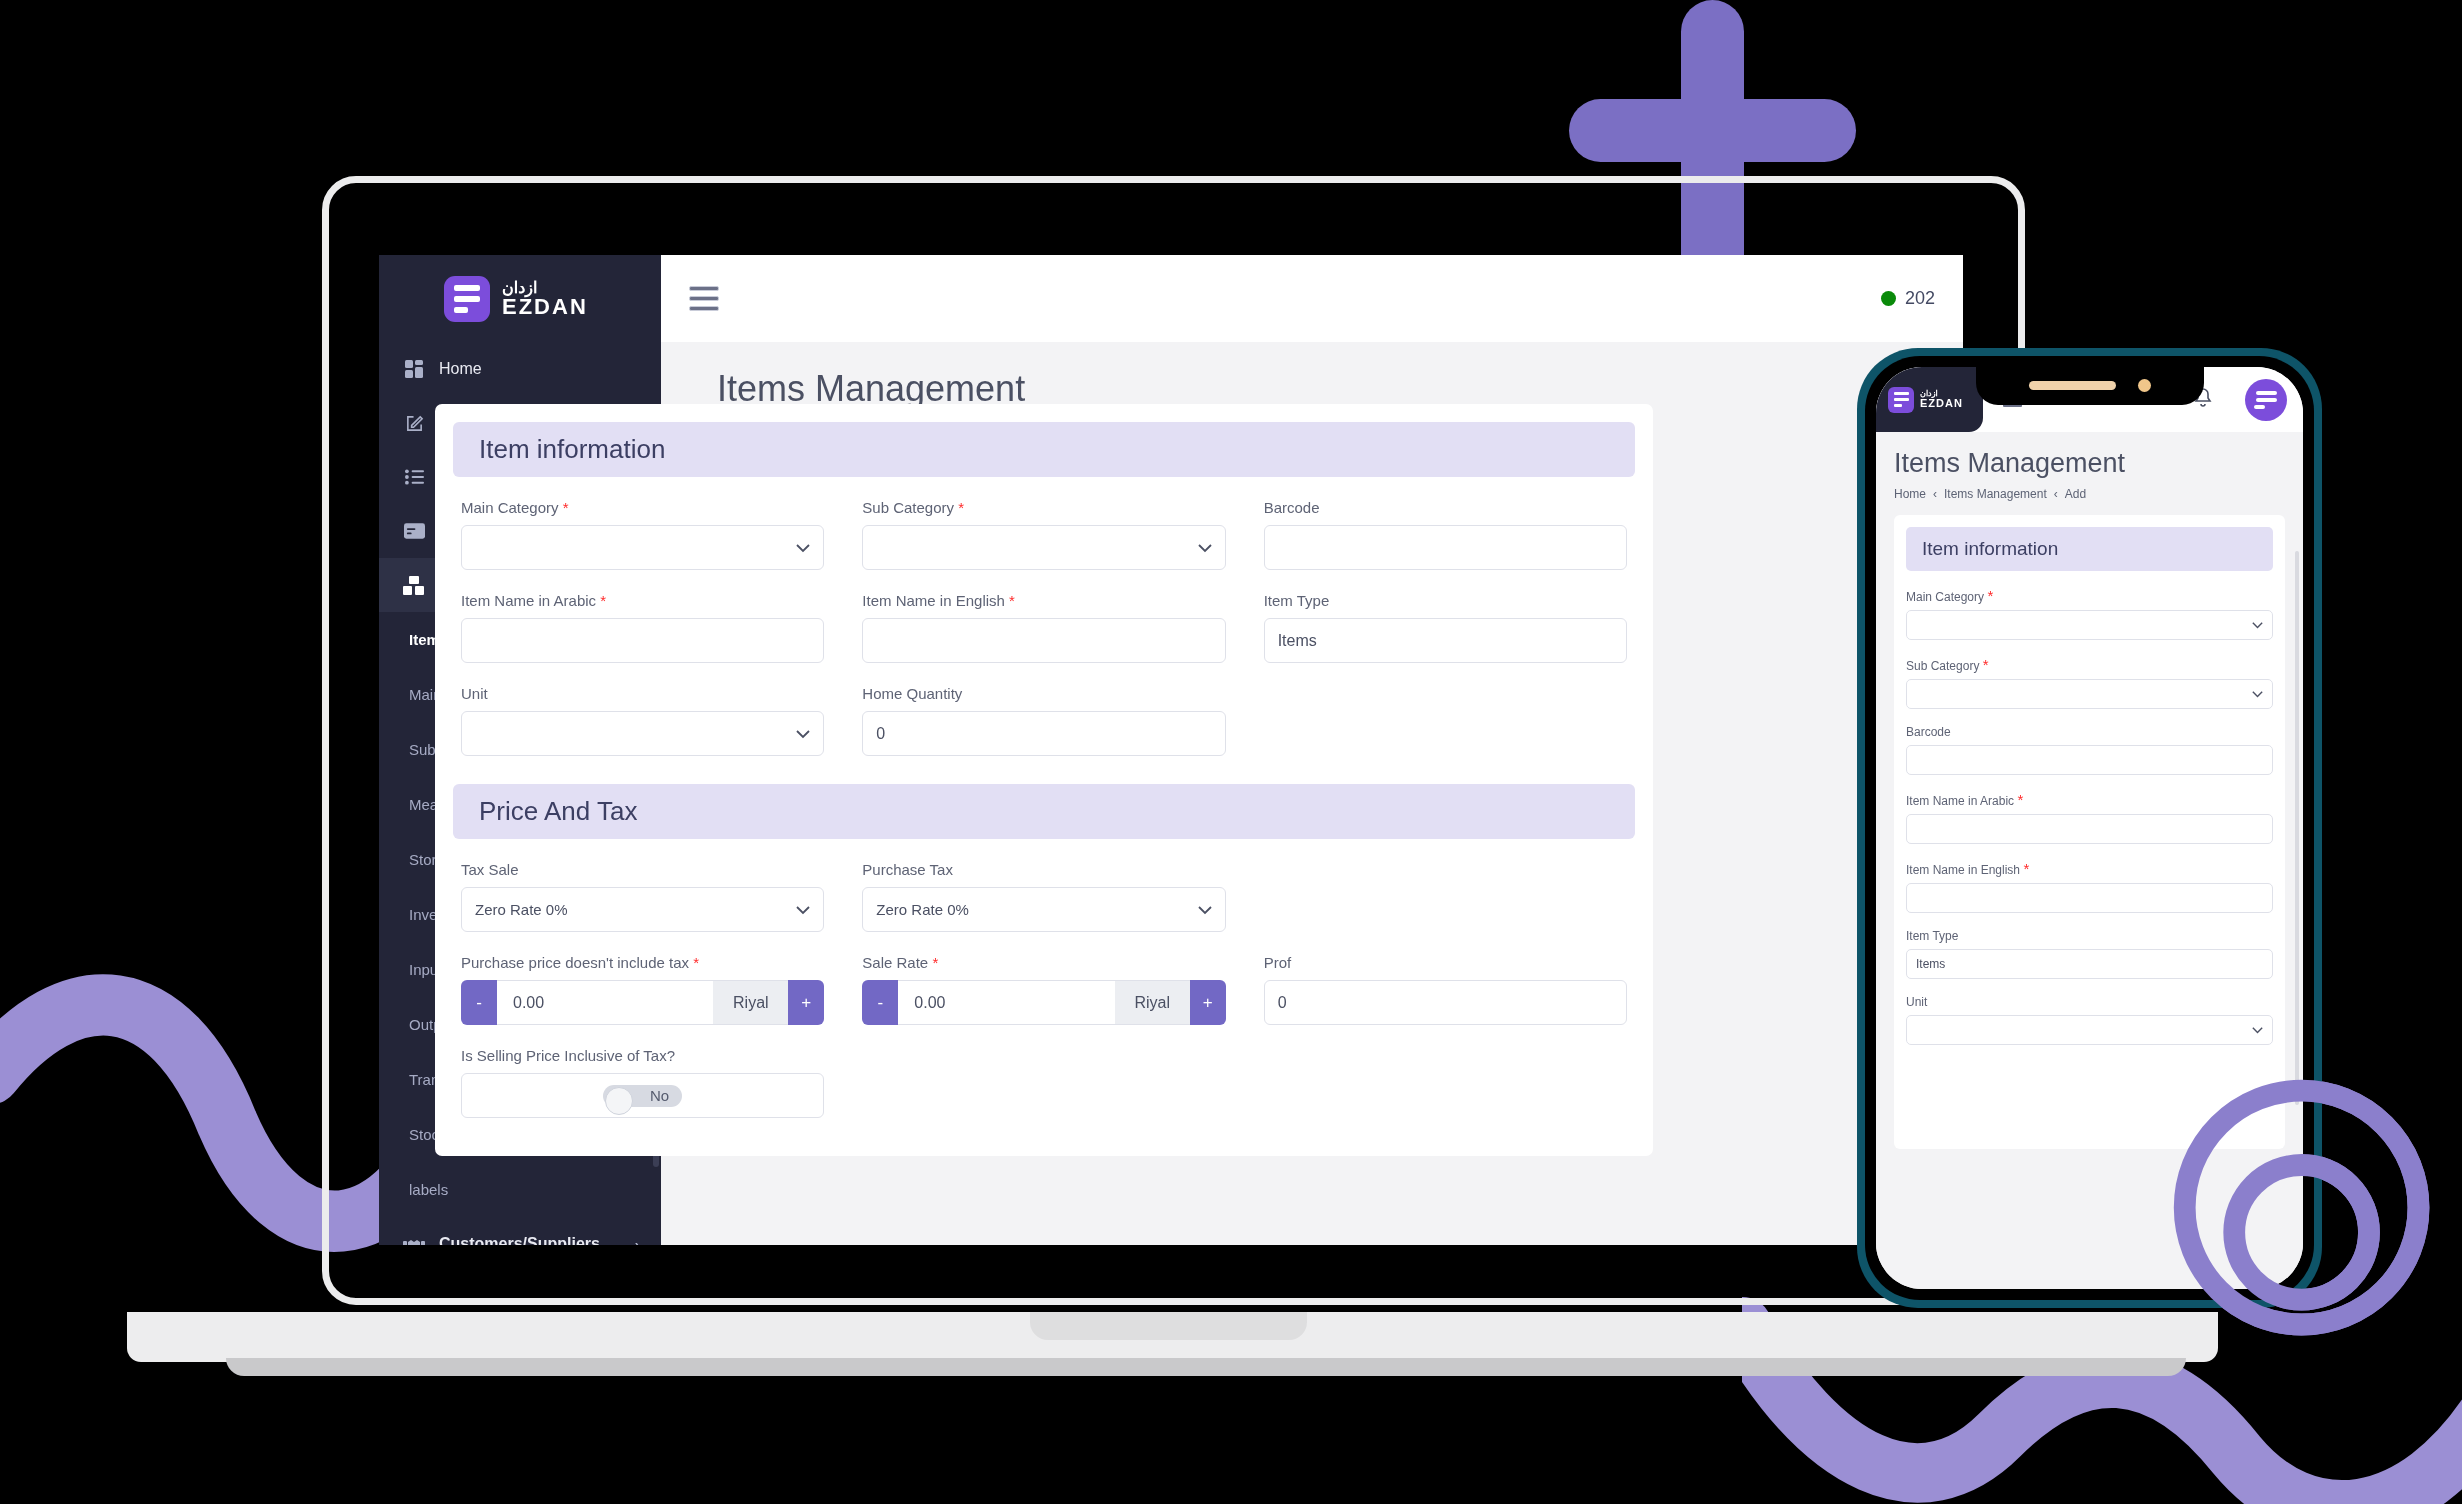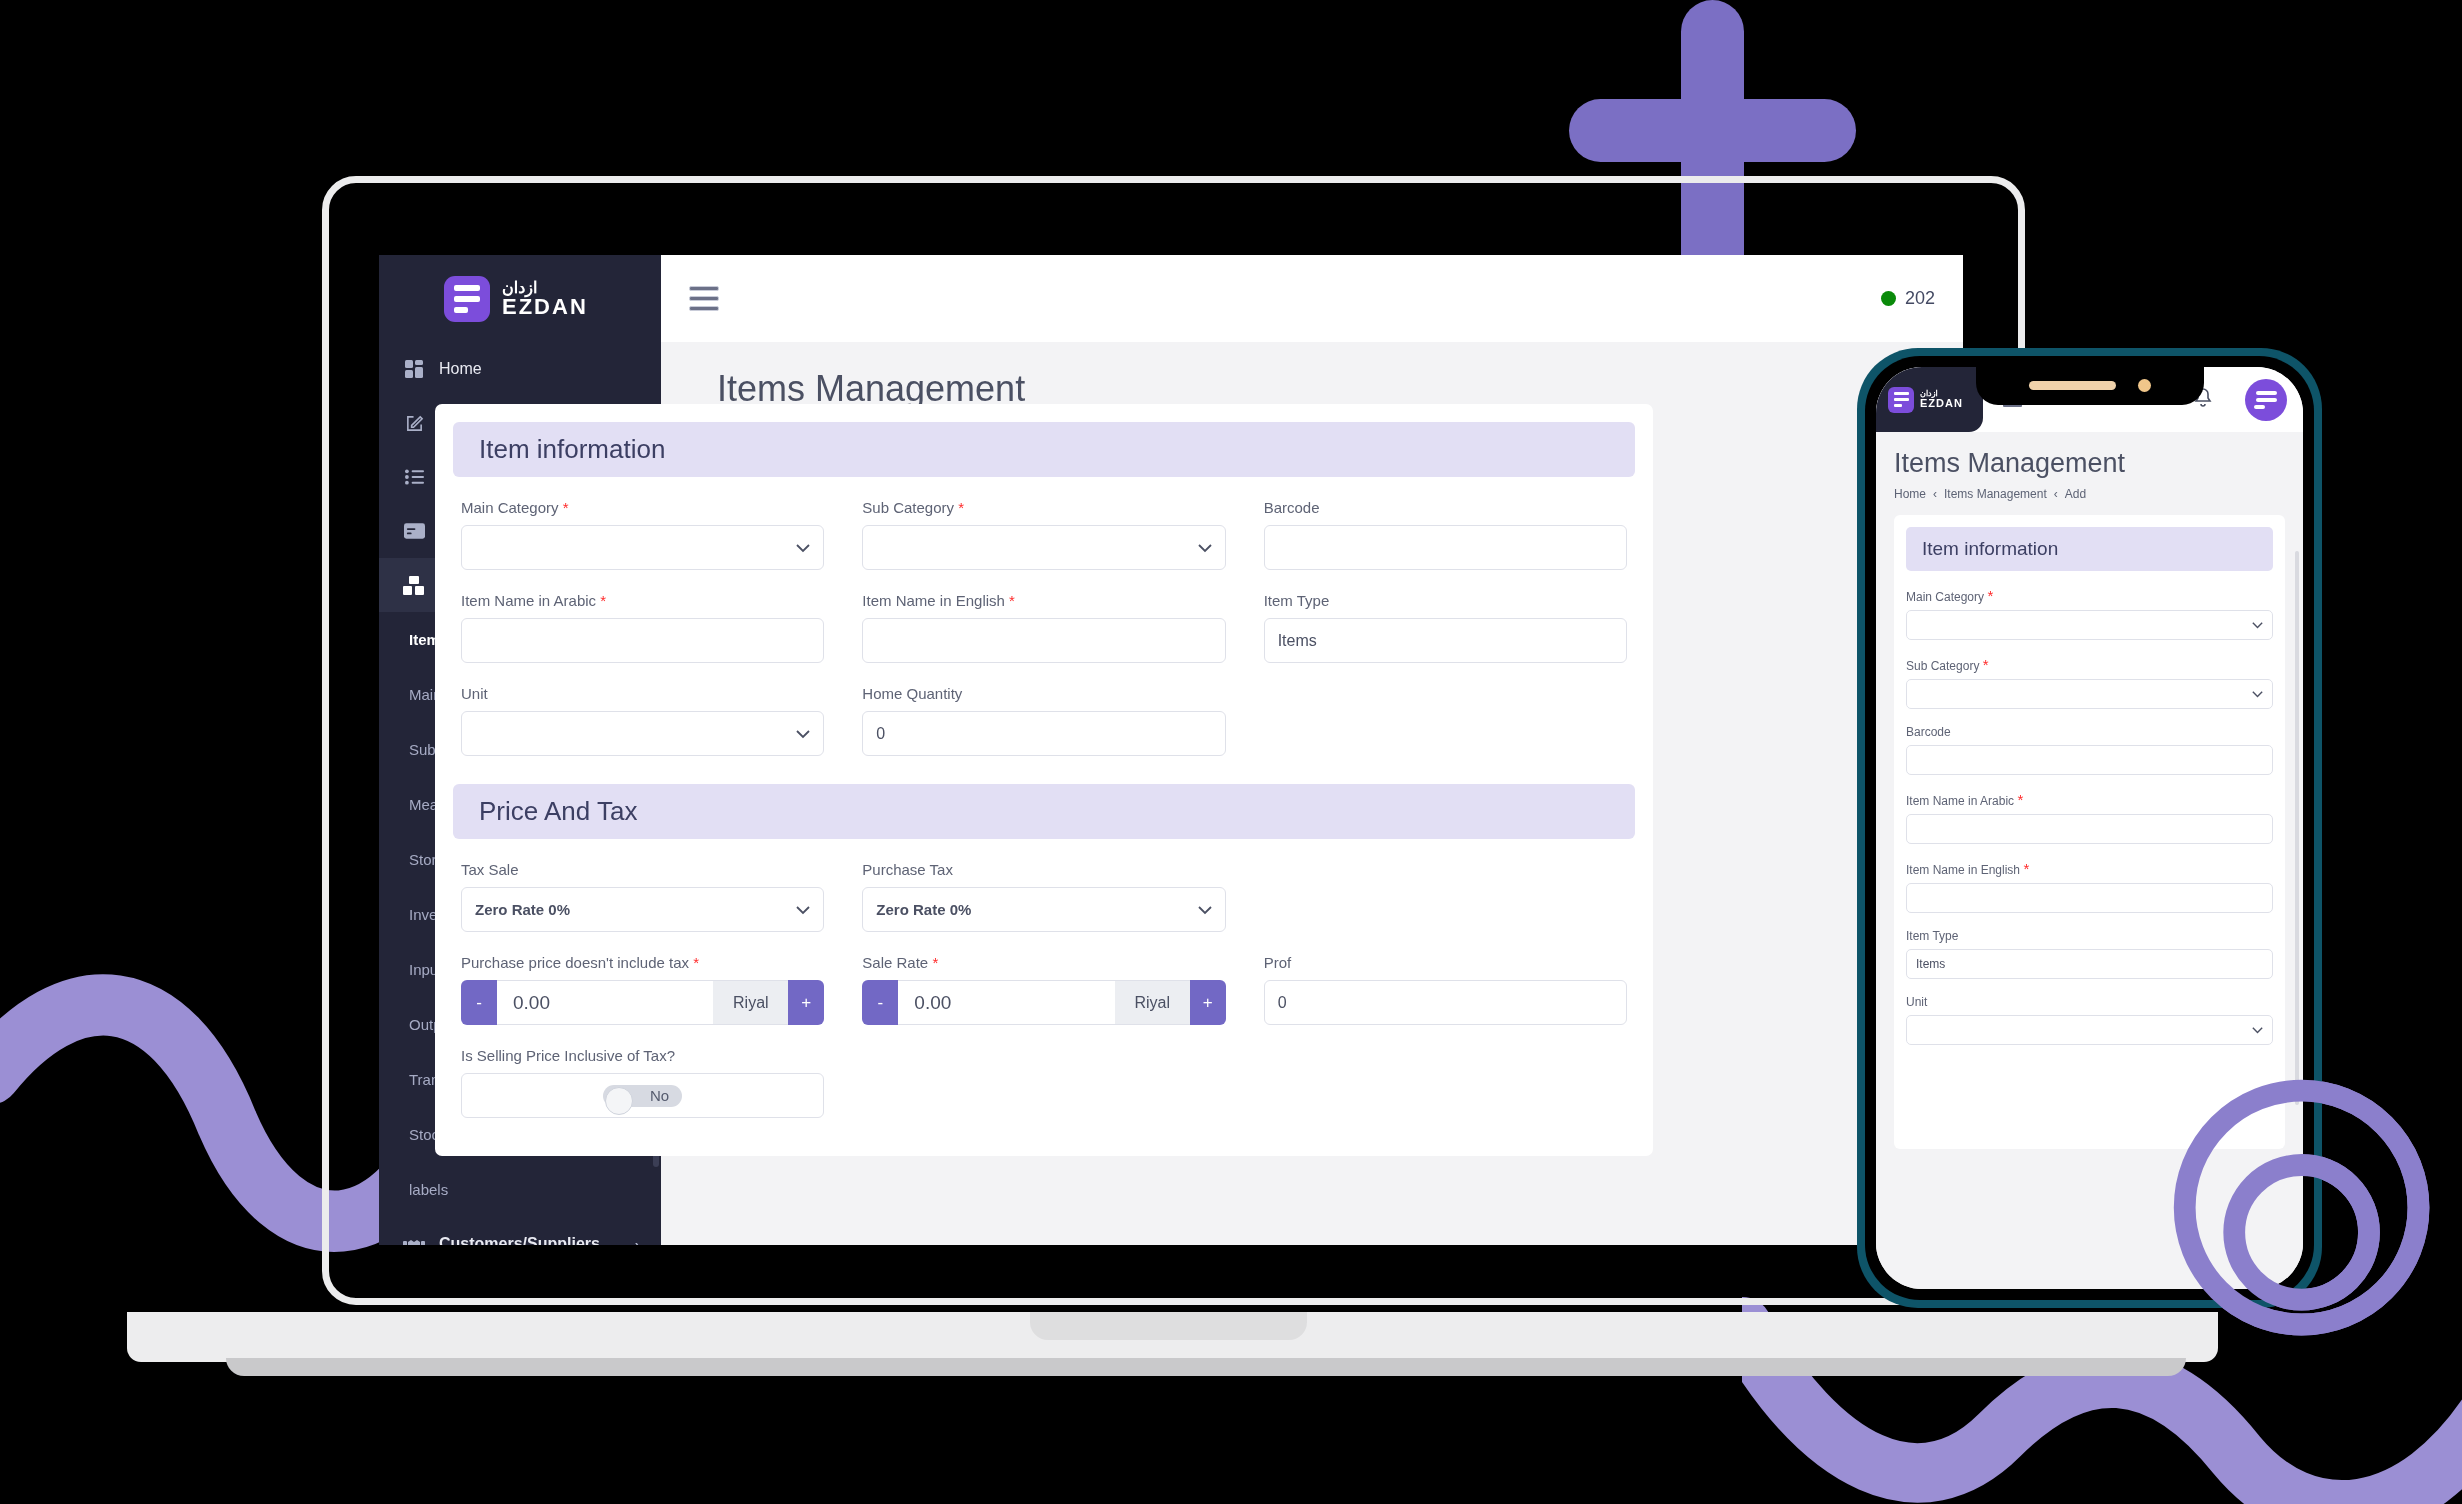--- a/index.html
+++ b/index.html
@@ -82,27 +82,27 @@
       font-size:26px; color:#3c3f63; }
   .grid3 { display:grid; grid-template-columns:1fr 1fr 1fr; gap:0 38px;
       padding:22px 26px 6px 26px; }
   .fld { margin-bottom:22px; }
   .fld label { display:block; font-size:15px; color:#5e6375; margin-bottom:9px; }
   .req { color:#ff2b2b; font-size:15px; }
   .inp, .sel { width:100%; height:45px; border:1px solid #dfe1e9; border-radius:6px;
       background:#fff; font-size:16px; color:#4b5063; padding:0 13px;
       display:flex; align-items:center; }
   .sel { justify-content:space-between; }
-  .sel .cv { color:#7b8096; font-size:15px;font-weight:bold; }
+  .sel .cv { color:#7b8096; font-size:15px; }
 
   .spin { display:flex; height:45px; border-radius:6px; overflow:hidden; }
   .spin .mn, .spin .pl { width:36px; background:#7268c5; color:#fff;
       display:flex; align-items:center; justify-content:center; font-size:17px; }
   .spin .val { flex:1; border-top:1px solid #dfe1e9; border-bottom:1px solid #dfe1e9;
-      display:flex; align-items:center; padding-left:16px; font-size:19px; color:#4b5063; }
+      display:flex; align-items:center; padding-left:16px; font-size:16px; color:#4b5063; }
   .spin .cur { width:75px; background:#eceef2; border-top:1px solid #dfe1e9;
       border-bottom:1px solid #dfe1e9; display:flex; align-items:center;
       justify-content:center; font-size:16px; color:#4b5063; }
 
   .togwrap { width:100%; height:45px; border:1px solid #dfe1e9; border-radius:6px;
       display:flex; align-items:center; justify-content:center; }
   .toggle { width:79px; height:22px; border-radius:18px; background:#d7dae2;
       display:flex; align-items:center; justify-content:flex-end; padding-right:13px;
       position:relative; font-size:15px; color:#555b6e; }
   .toggle .knob { position:absolute; left:2px; top:2px; width:28px; height:28px;

